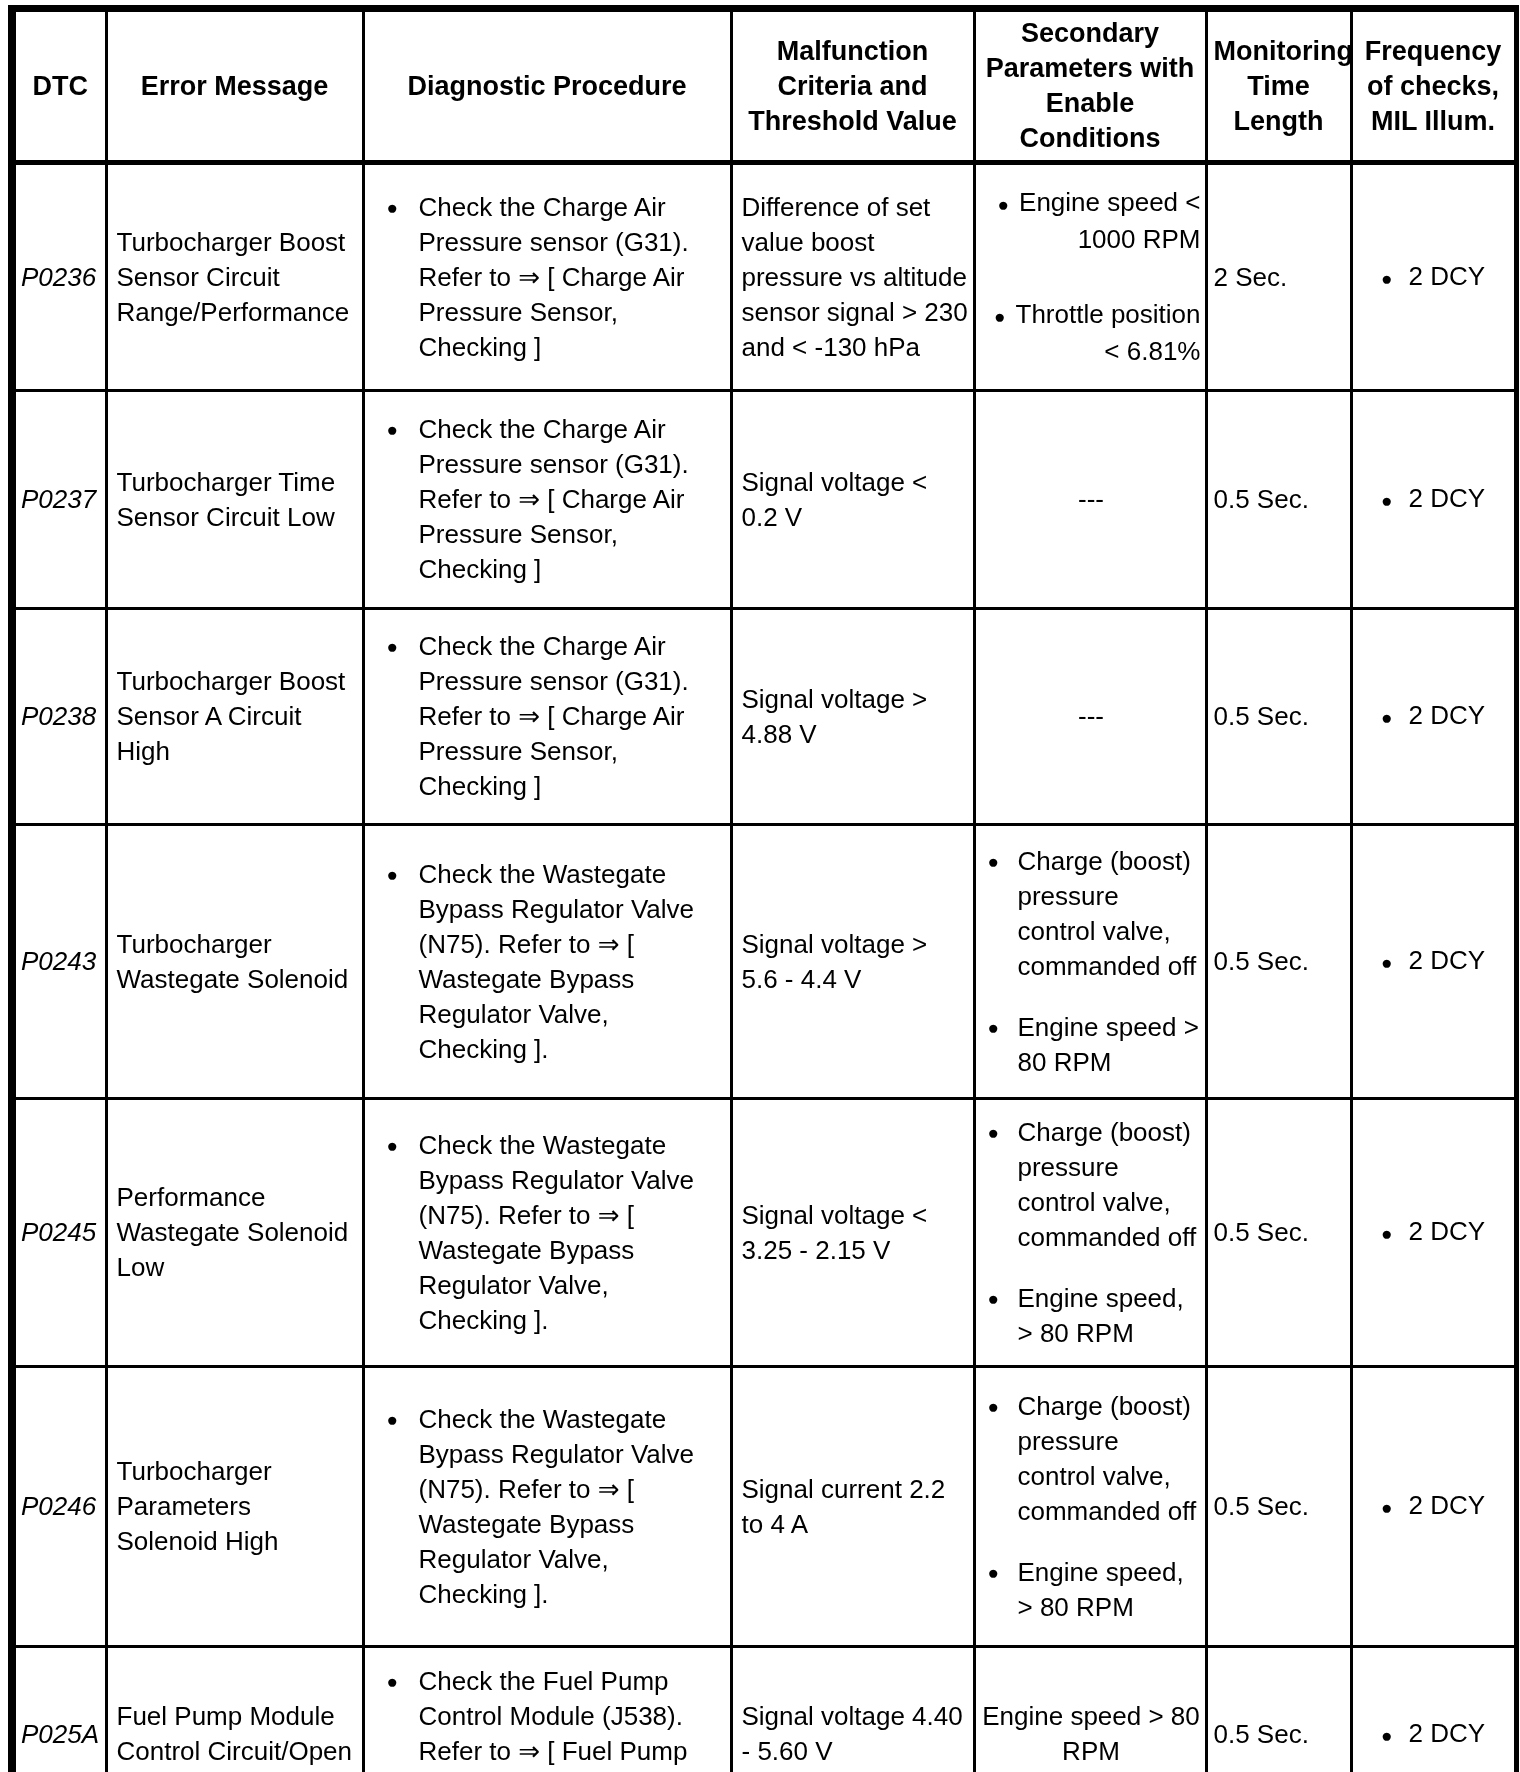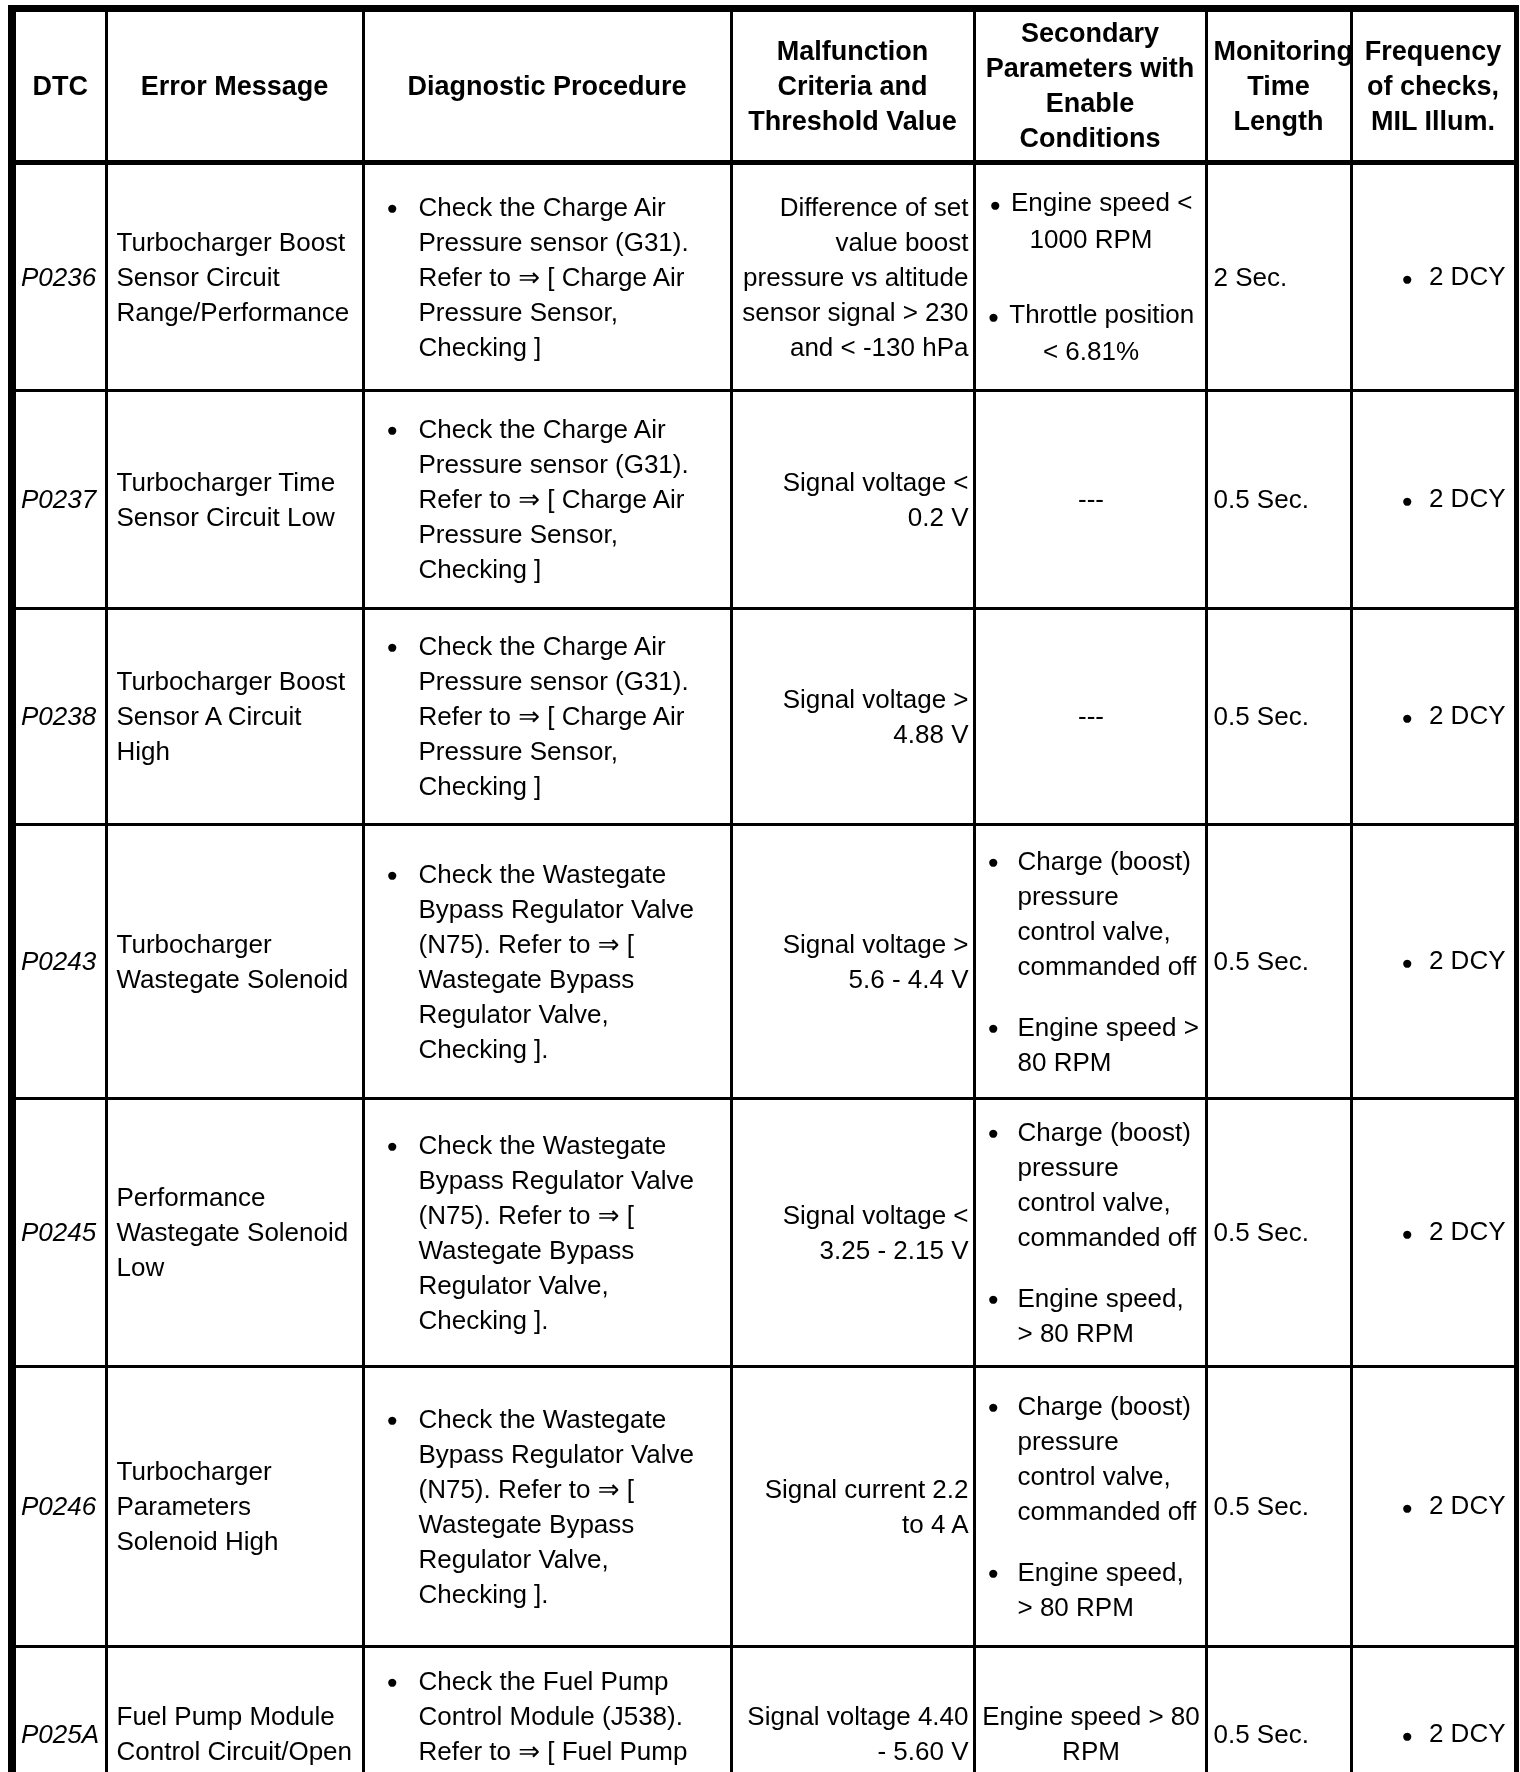--- a/index.html
+++ b/index.html
@@ -31,50 +31,50 @@
   .dtc-table td {
     font-size: 26px;
     line-height: 35px;
     vertical-align: middle;
     padding: 6px 8px;
     overflow: hidden;
   }
   td.cell-dtc { padding-left: 5px; padding-right: 2px; font-style: italic; }
   td.cell-err { padding-left: 9px; }
   td.cell-diag { padding-left: 12px; padding-right: 6px; }
-  td.cell-malf { padding-left: 9px; padding-right: 4px; text-align: right; }
+  td.cell-malf { padding-left: 9px; padding-right: 4px; }
   td.cell-sec { padding-left: 6px; padding-right: 4px; }
   td.cell-mon { padding-left: 6px; padding-right: 2px; }
 
   .bullet-item { display: flex; margin-bottom: 26px; }
   .bullet-item:last-child { margin-bottom: 0; }
   .bullet {
     flex: 0 0 42px;
     padding-left: 10px;
     font-size: 19px;
     line-height: 35px;
   }
   .sec-list .bullet { flex-basis: 36px; padding-left: 6px; }
 
   .sec-list.centered .bullet-item {
     display: block;
-    text-align: center;
+    text-align: right;
     margin-bottom: 40px;
   }
   .sec-list.centered .bullet-item:last-child { margin-bottom: 0; }
   .sec-list.centered .bullet {
     display: inline;
     padding: 0 10px 0 0;
     flex: none;
   }
   .sec-list.centered .bullet-text { display: inline; }
 
   .sec-plain { text-align: center; }
 
-  .freq-item { text-align: right; white-space: nowrap; }
+  .freq-item { text-align: center; white-space: nowrap; }
   .freq-item .bullet {
     display: inline;
     flex: none;
     padding: 0;
     margin-right: 16px;
     font-size: 19px;
   }
 </style>
 </head>
 <body>

